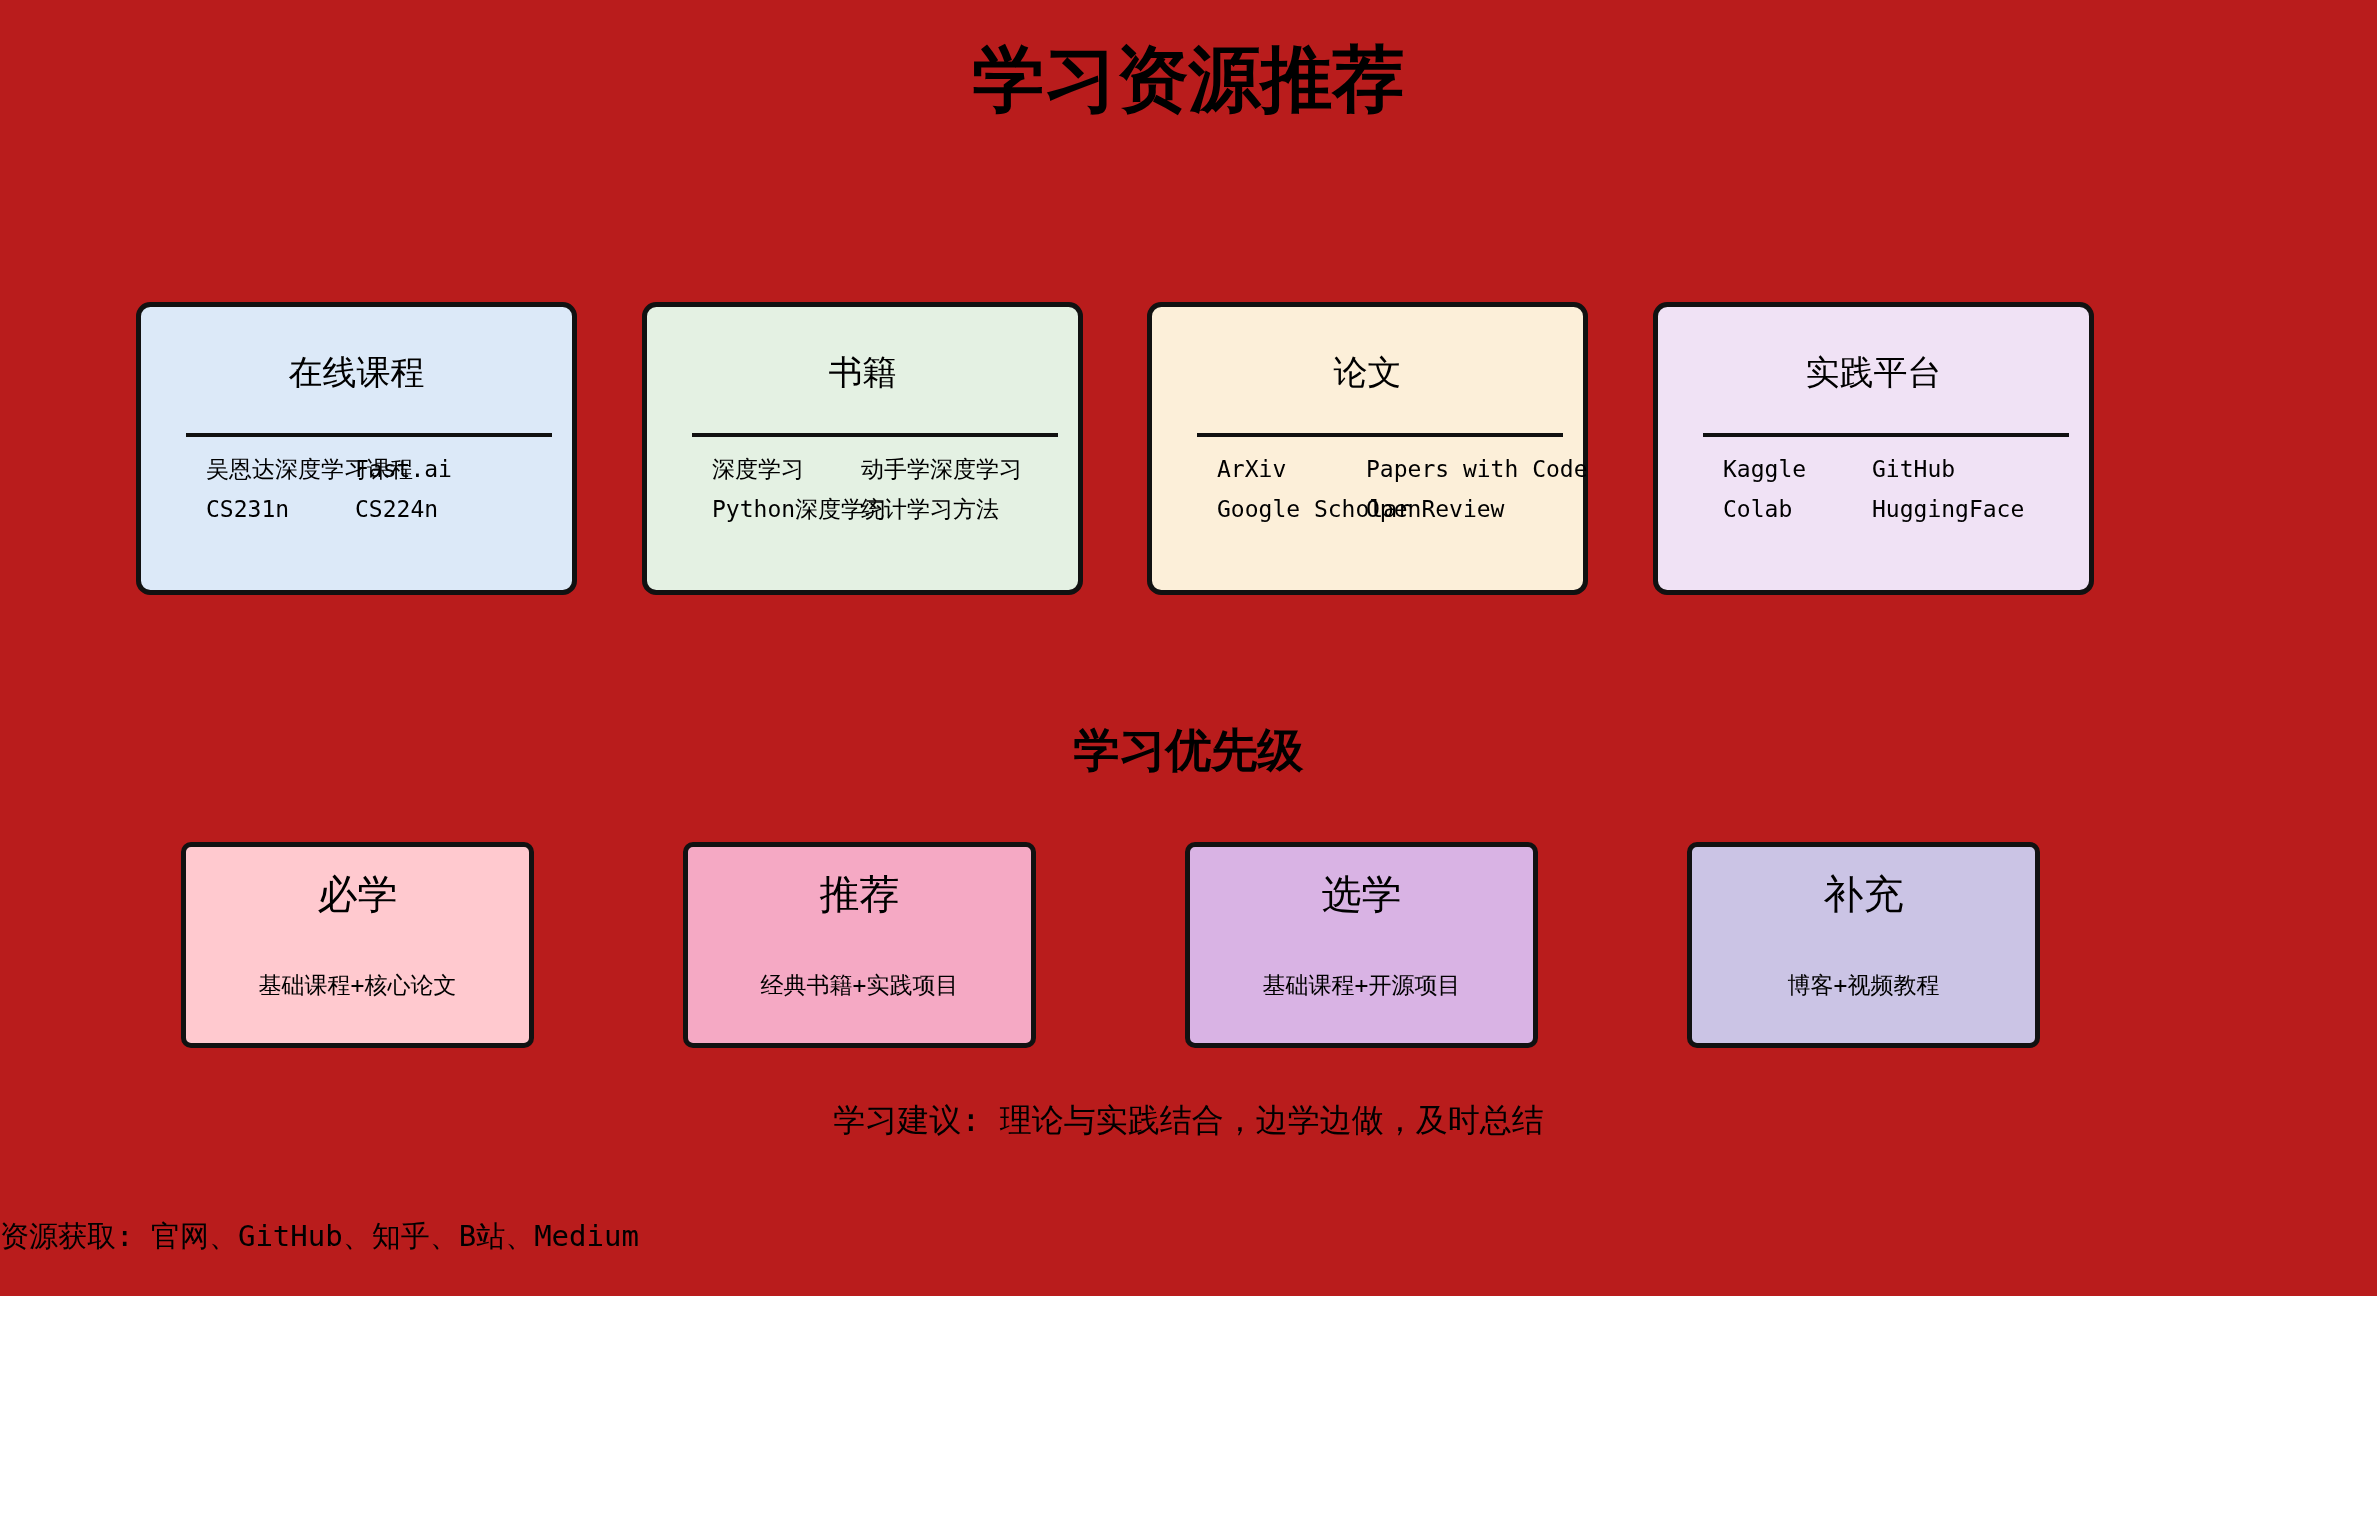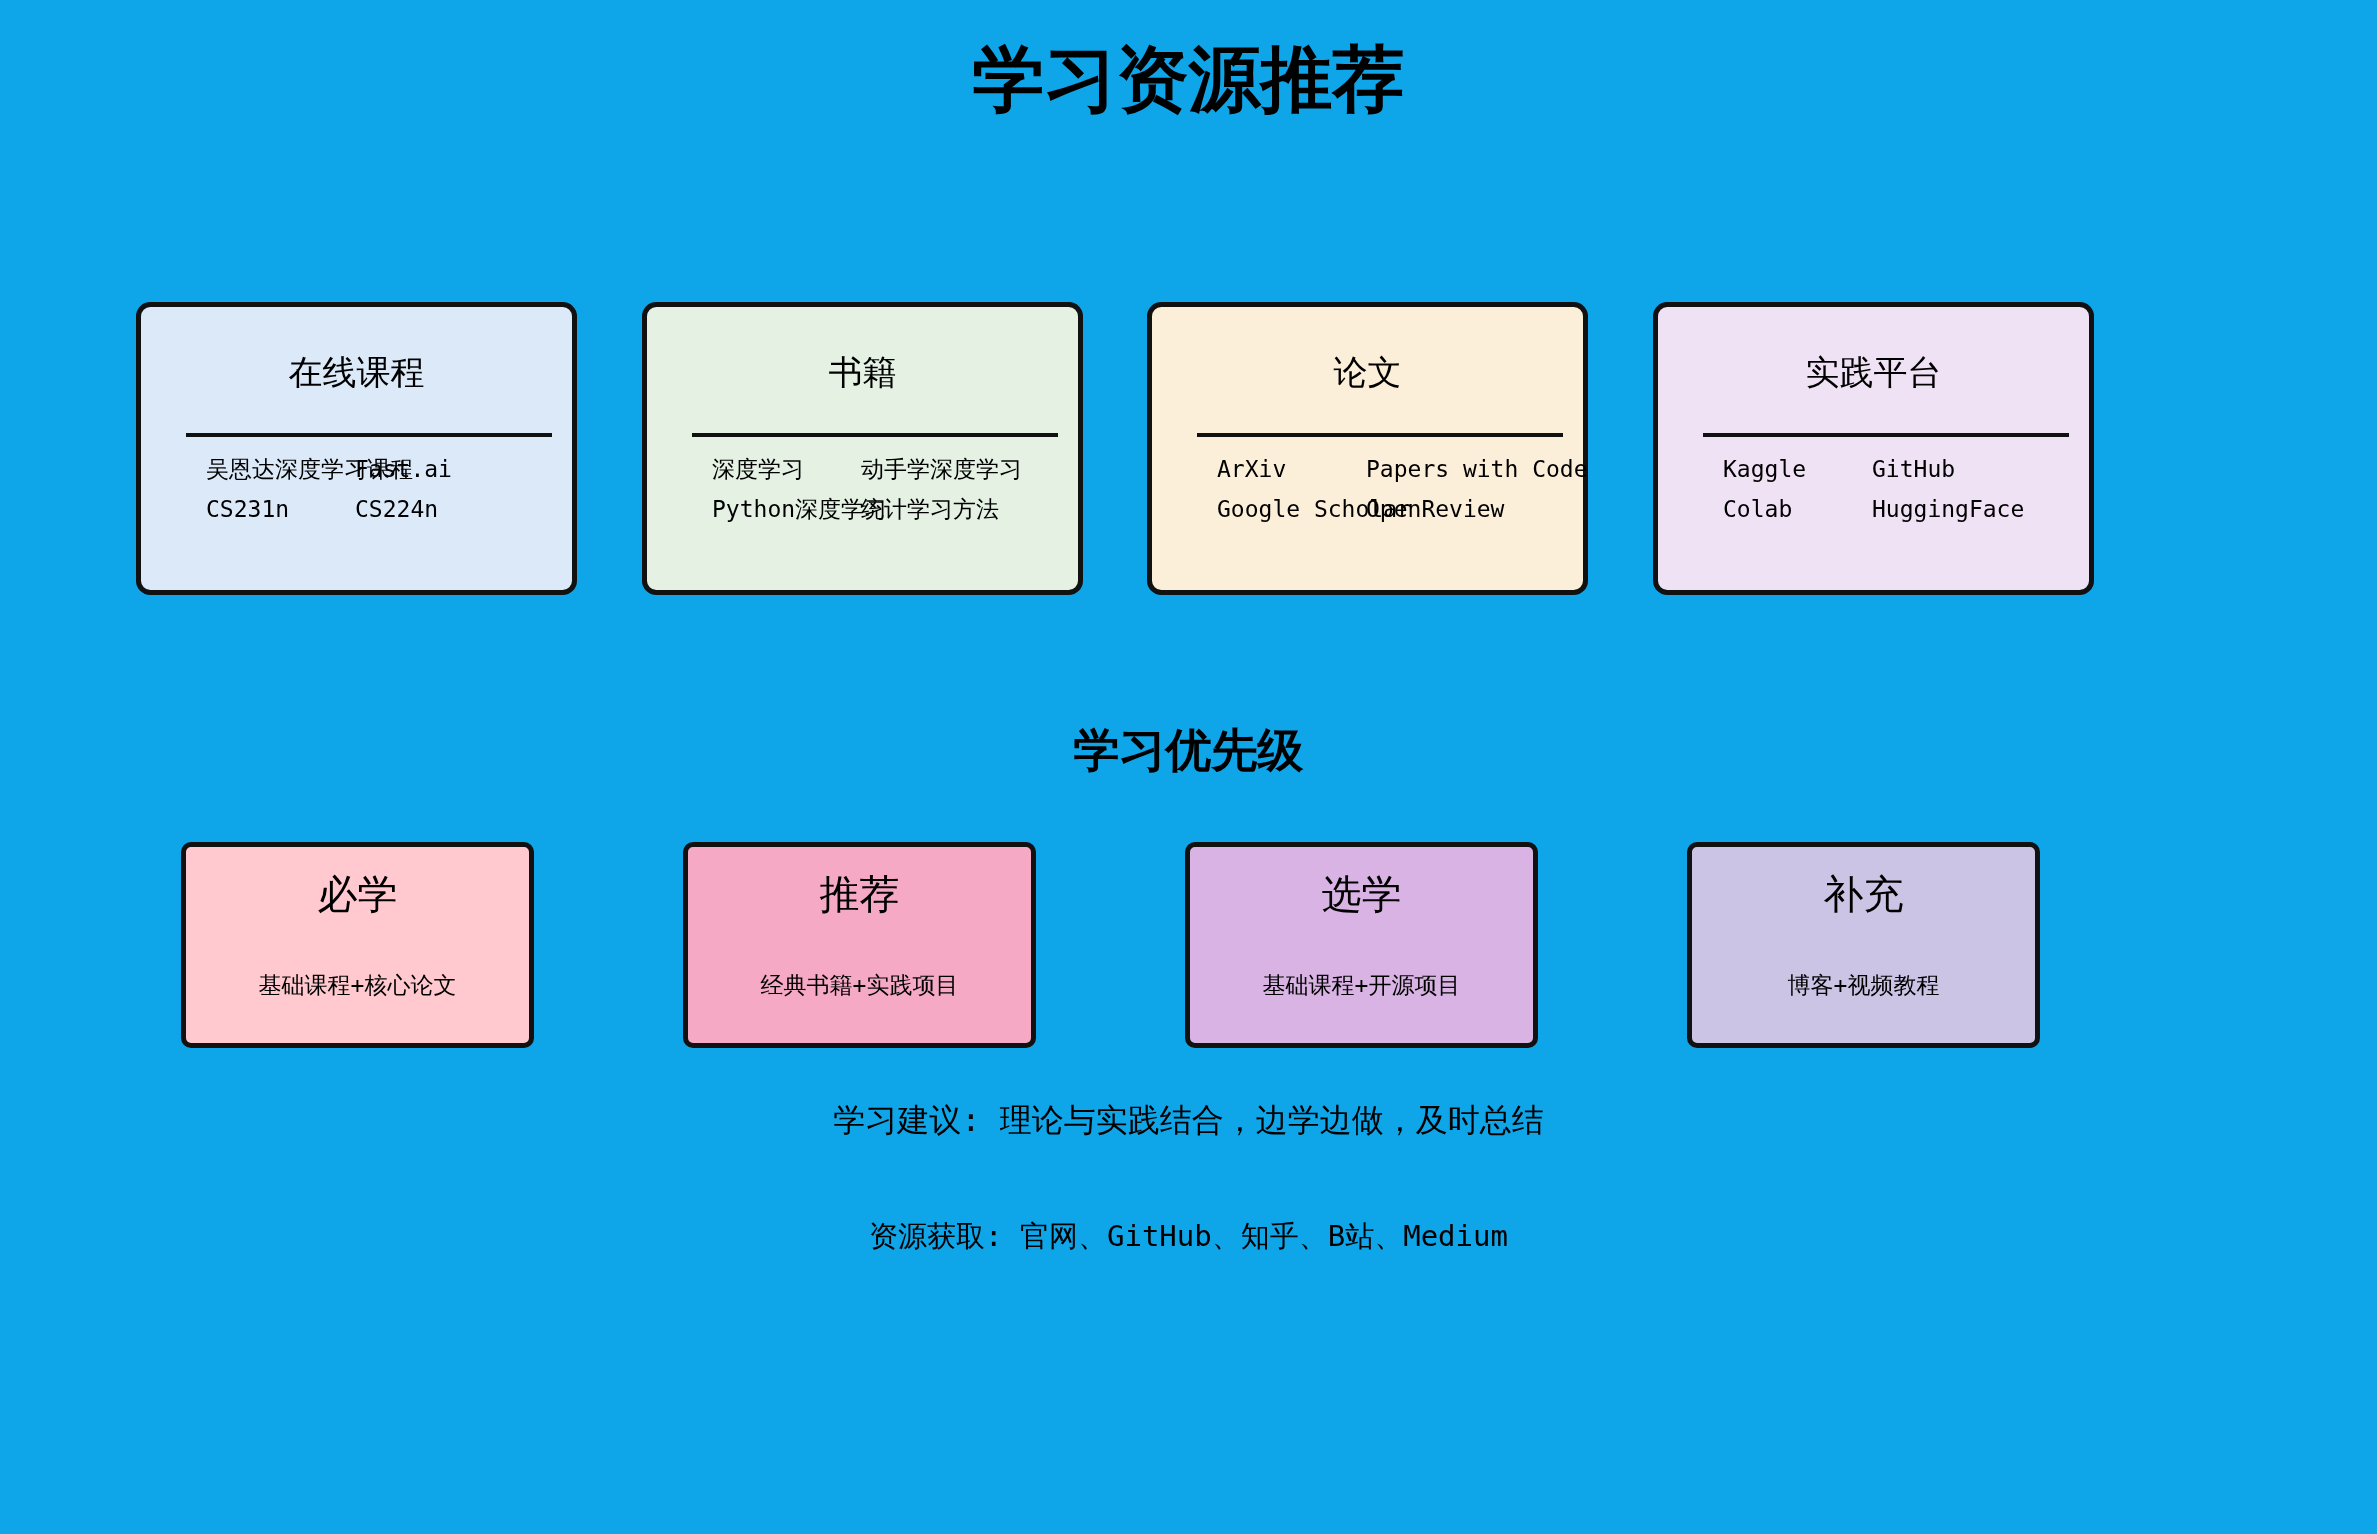--- a/index.html
+++ b/index.html
@@ -1,17 +1,17 @@
 <!DOCTYPE html>
 <html style="font-size:11.5px"><head>
 <meta charset="utf-8">
 <style>
   html,body { margin:0; padding:0; background:#ffffff; }
   .page {
-    position:relative; width:2377px; height:1534px; background:#0ea5e9;
+    position:relative; width:2377px; height:1296px; background:#b91c1c;
     font-family:"DejaVu Sans Mono","Liberation Mono",monospace; color:#000000;
     overflow:hidden;
   }
   .main-title {
     position:absolute; top:36px; left:0; width:2377px; text-align:center;
     font-size:72px; line-height:86px; font-weight:bold;
     font-family:"DejaVu Sans","Liberation Sans",sans-serif;
   }
   .section-title {
     position:absolute; top:723px; left:0; width:2377px; text-align:center;
@@ -45,21 +45,21 @@
   }
   .pbox-sub {
     position:absolute; top:104px; left:0; width:100%; text-align:center;
     font-size:23px; line-height:29px; white-space:nowrap;margin-top:20px;
   }
   .note1 {
     position:absolute; top:1101px; left:0; width:2377px; text-align:center;
     font-size:32px; line-height:39px; white-space:nowrap;
   }
   .note2 {
-    position:absolute; top:1219px; left:0; width:2377px; text-align:center;
+    position:absolute; top:1219px; left:0; width:2377px; text-align:left;
     font-size:29px; line-height:34px; white-space:nowrap;
   }
   .p1 { left:136px; }  .p2 { left:642px; }  .p3 { left:1147px; } .p4 { left:1653px; }
   .q1 { left:181px; }  .q2 { left:683px; }  .q3 { left:1185px; } .q4 { left:1687px; }
 </style>
 </head>
 <body>
 
 <div class="page">
 

